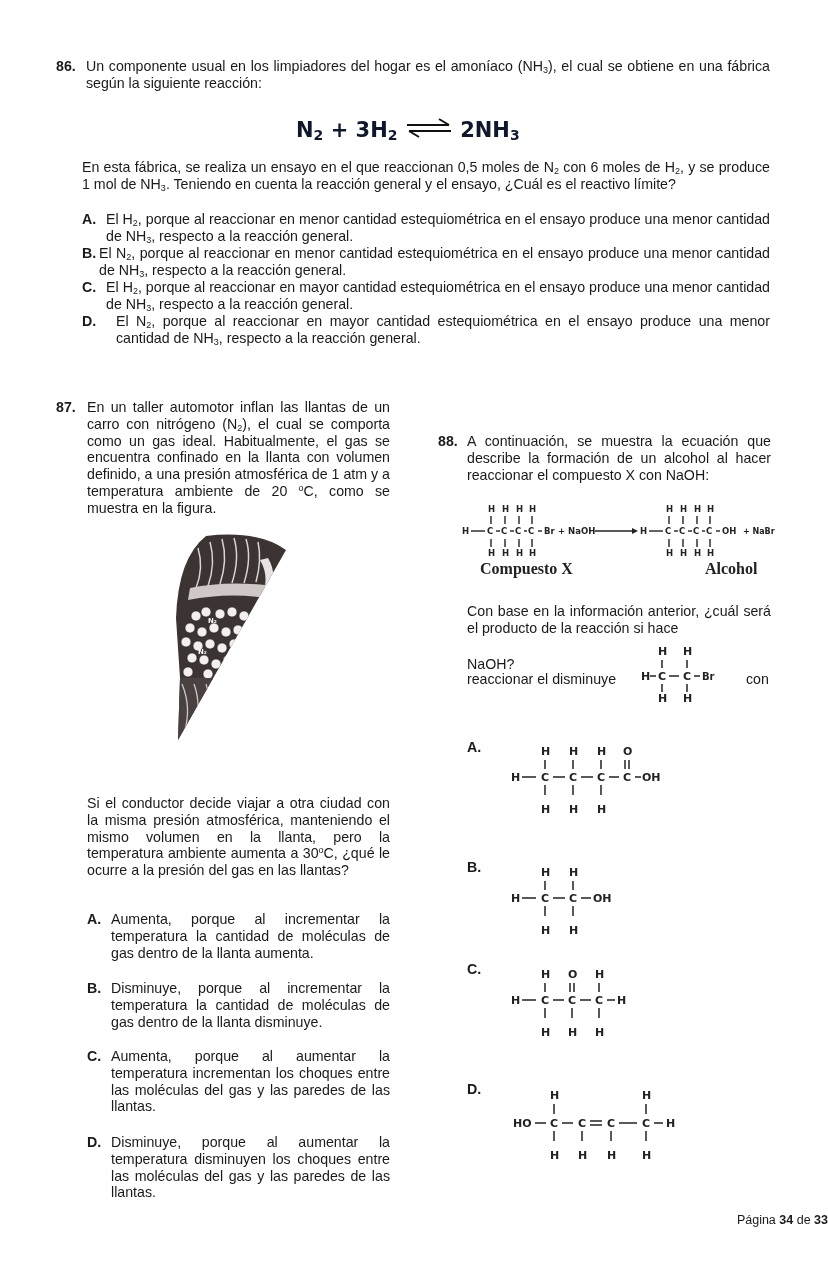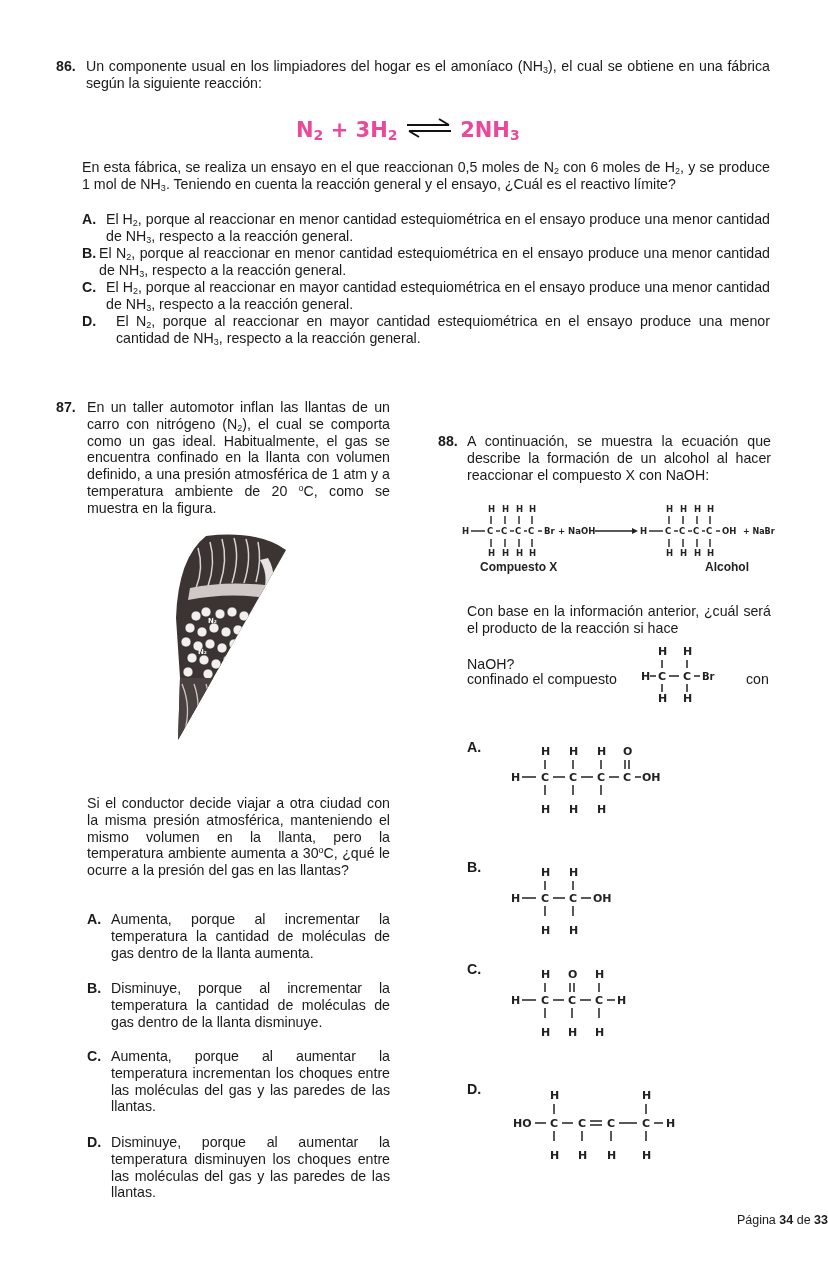--- a/index.html
+++ b/index.html
@@ -7,24 +7,24 @@
          font-family:"Liberation Sans", sans-serif; color:#1a1a1a; font-size:14.2px; }
   .abs { position:absolute; }
   .qnum { font-weight:bold; }
   .para { line-height:16.8px; }
   .just { text-align:justify; }
   .opt { position:absolute; line-height:16.8px; }
   .opt .lbl { position:absolute; left:0; top:0; font-weight:bold; }
   .opt .txt { display:block; text-align:justify; }
   sub { font-size:9px; vertical-align:-2px; line-height:0; }
   sup { font-size:9px; vertical-align:5px; line-height:0; }
-  .eqn { font-family:"DejaVu Sans", sans-serif; font-weight:bold; font-size:21px; color:#ec4899; }
+  .eqn { font-family:"DejaVu Sans", sans-serif; font-weight:bold; font-size:21px; color:#0f172a; }
   .eqn sub { font-size:14px; vertical-align:-3px; }
   .svgchem text { font-family:"DejaVu Sans", sans-serif; font-weight:bold; fill:#222; }
-  .caption { font-family:Liberation Sans, sans-serif; font-weight:bold; font-size:12px; color:#222; }
+  .caption { font-family:Liberation Serif, serif; font-weight:bold; font-size:16px; color:#222; }
   .footer { font-size:12.5px; }
 </style>
 </head>
 <body>
 
 <div class="abs para" style="left:56px; top:58px; width:714px;">
   <span class="abs qnum" style="left:0; top:0;">86.</span>
   <div class="just" style="margin-left:30px;">
     <span>Un componente usual en los limpiadores del hogar es el amoníaco (NH</span><sub>3</sub><span>), el cual se obtiene en una fábrica según la siguiente reacción:</span>
   </div>
@@ -231,21 +231,21 @@
   </svg>
   <span class="abs caption" style="left:18px; top:57px; font-style:normal;">Compuesto X</span>
   <span class="abs caption" style="left:243px; top:57px;">Alcohol</span>
 </div>
 
 <div class="abs para just" style="left:467px; top:603px; width:304px;">
   <span>Con base en la información anterior, ¿cuál será el producto de la reacción si hace</span>
 </div>
 
 <div class="abs para" style="left:467px; top:671px; width:304px;">
-  <span>confinado el compuesto</span>
+  <span>reaccionar el disminuye</span>
 </div>
 <div class="abs svgchem" style="left:641px; top:644px;">
   <svg width="100" height="62" viewBox="0 0 100 62" font-size="11">
     <text x="17" y="11">H</text>
       <text x="42" y="11">H</text>
     <text x="17" y="58">H</text>
       <text x="42" y="58">H</text>
     <g stroke="#222" stroke-width="1.5">
       <line x1="21" y1="16" x2="21" y2="24"></line>
         <line x1="46" y1="16" x2="46" y2="24"></line>

